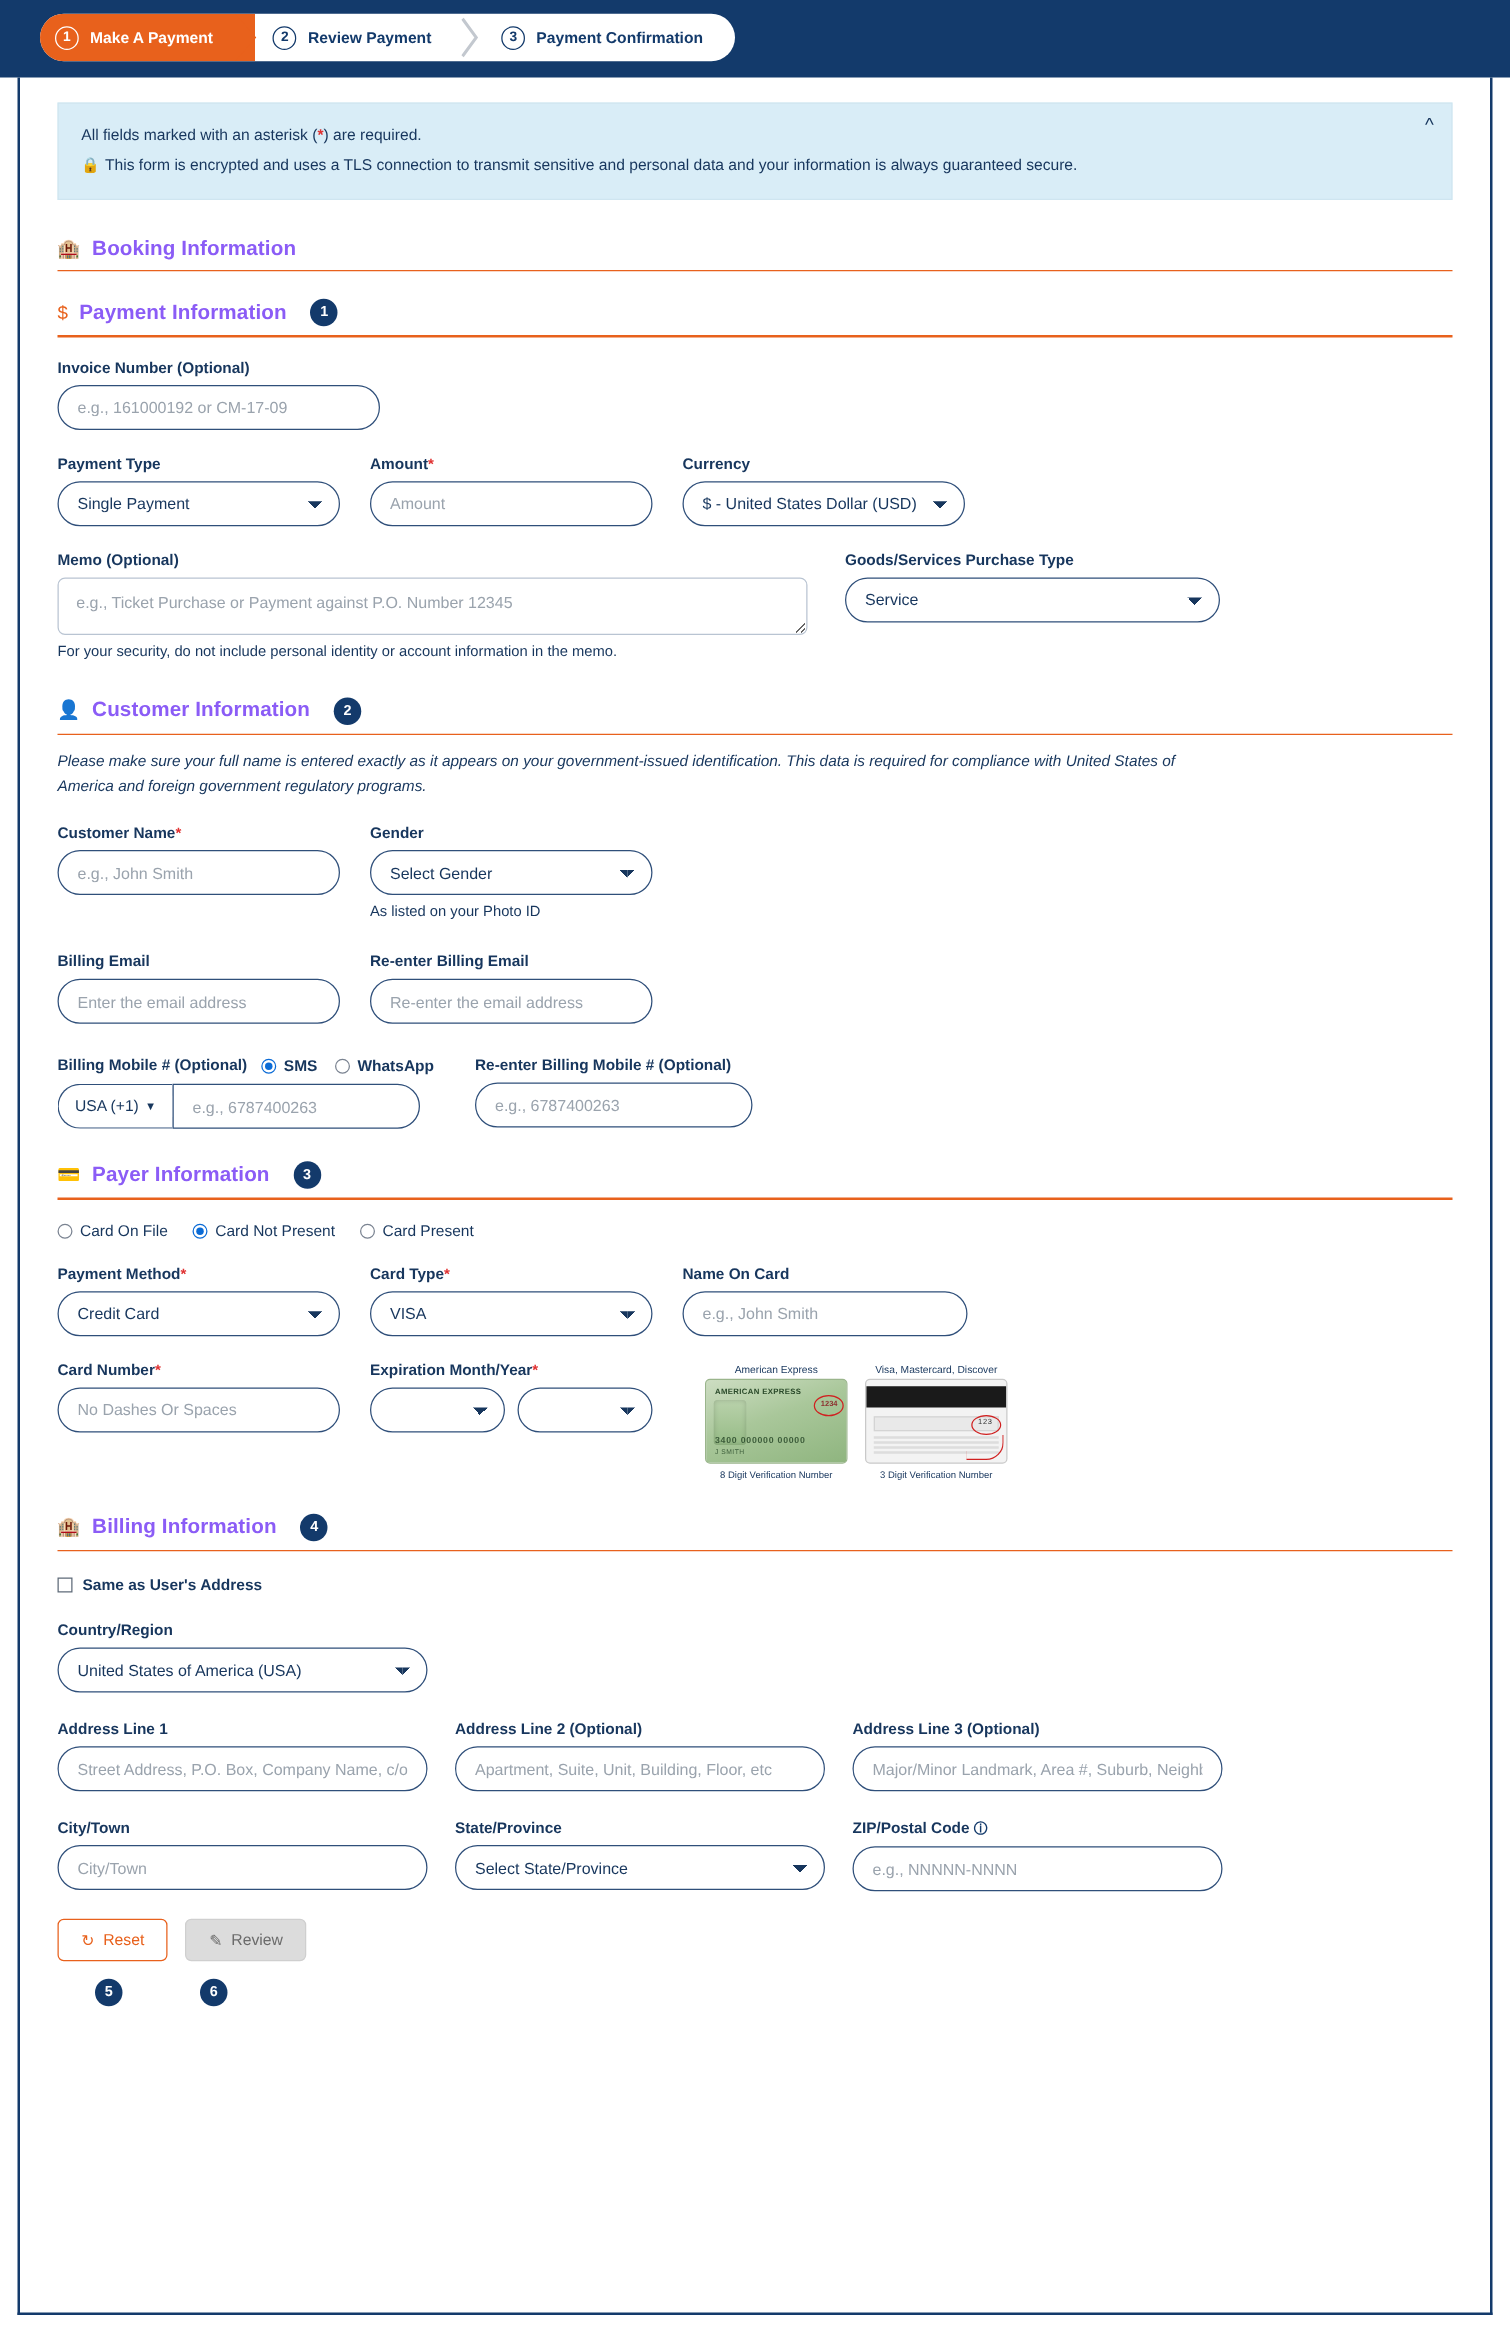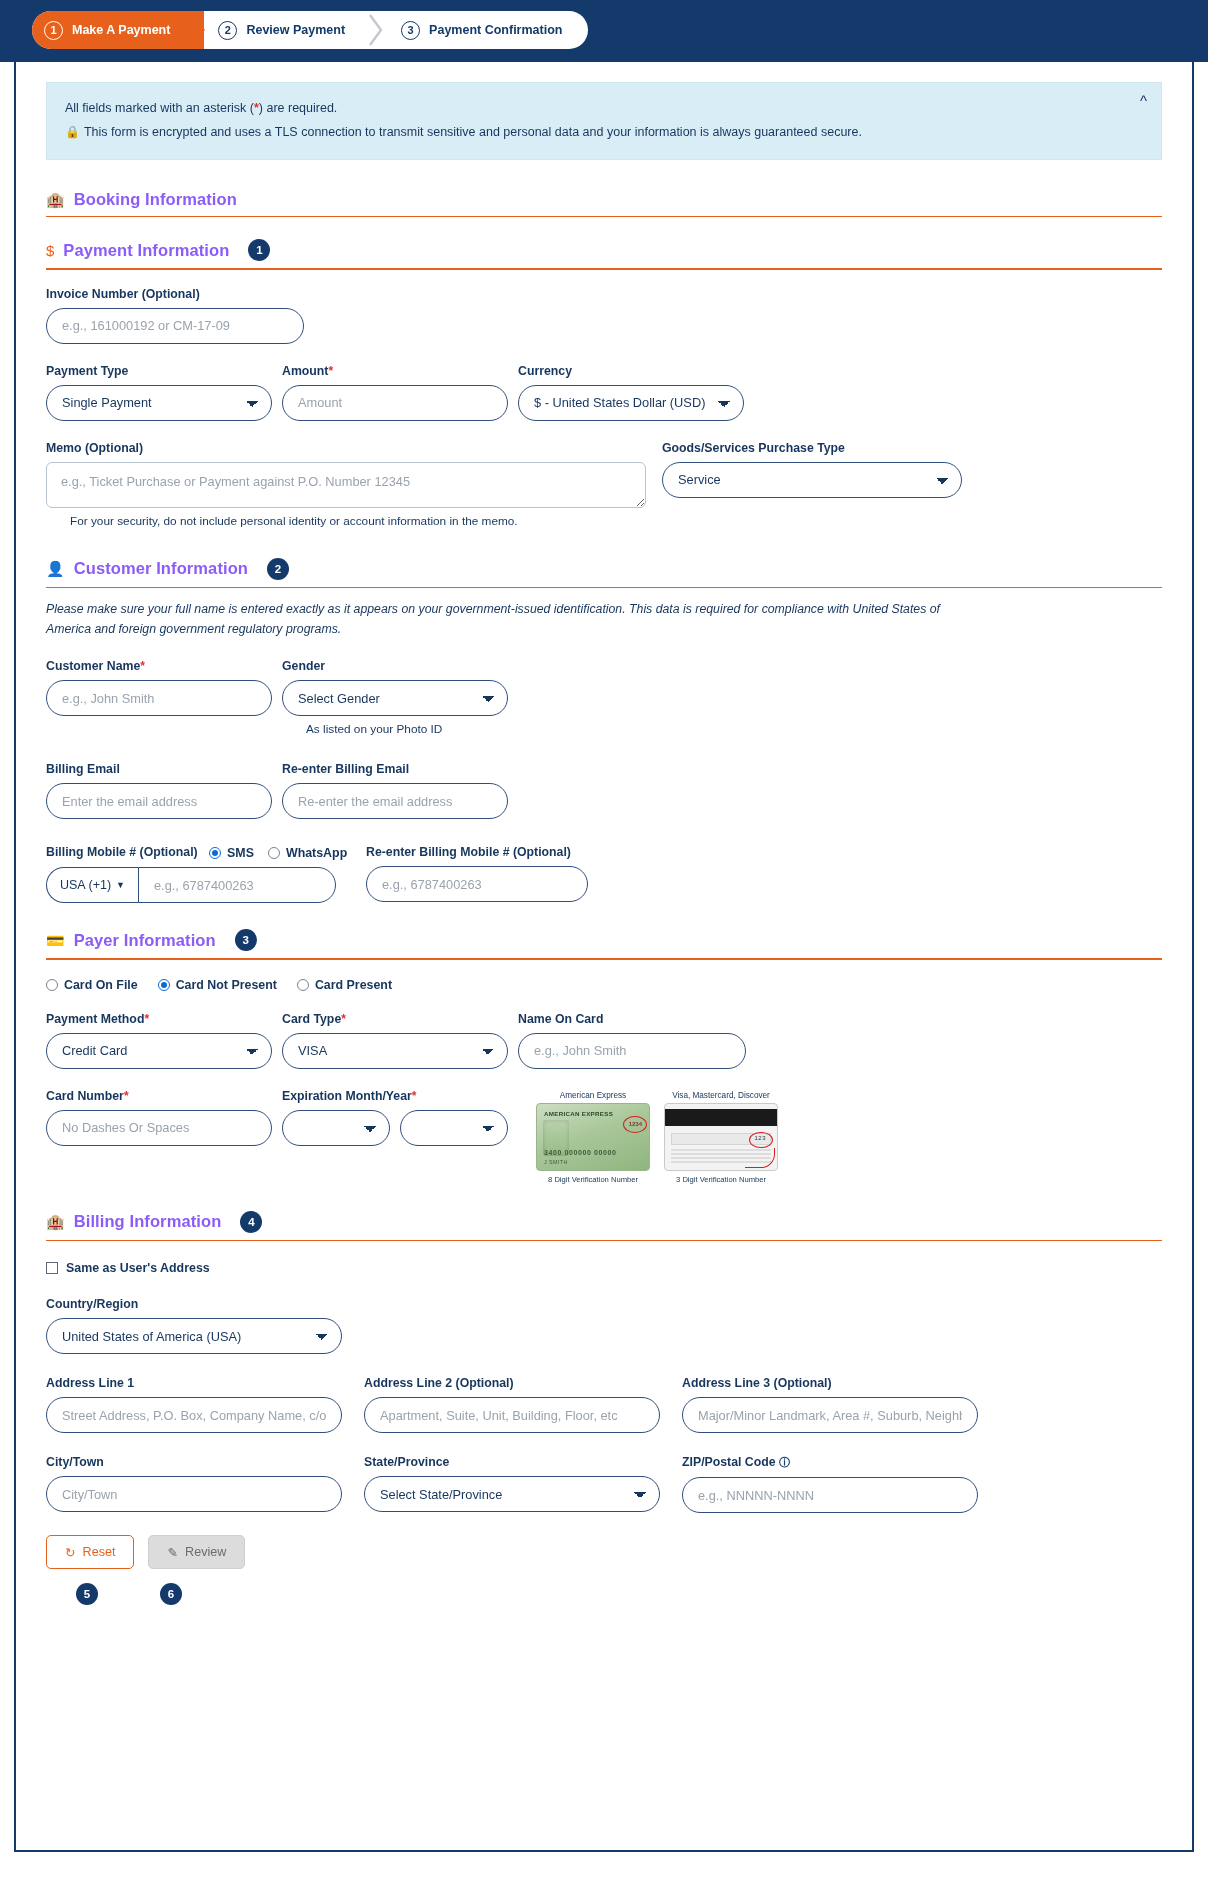--- a/index.html
+++ b/index.html
@@ -129,21 +129,21 @@
   }
   .section-rule { height: 1.5px; background: #e8611c; margin: 7px 0 0 0; }
   .section { margin-bottom: 22px; }
 
   
   .lbl {
     font-size: 12.3px; font-weight: bold; color: #17365d;
     display: block; margin-bottom: 7px; white-space: nowrap;
   }
   .lbl .star { color: #e03131; font-size: 12px; }
-  .hint { font-size: 11.8px; color: #17365d; margin-top: 6px; margin-left: 24px; }
+  .hint { font-size: 11.8px; color: #17365d; margin-top: 6px; }
   .hint-italic { font-size: 12.3px; color: #17365d; font-style: italic; line-height: 1.6; margin: 12px 0 20px 0; }
 
   input.f, select.f, textarea.f {
     width: 100%;
     height: 36px;
     border: 1.3px solid #2f4f7a;
     border-radius: 18px;
     padding: 0 15px;
     font-size: 12.8px;
     font-family: "Liberation Sans", sans-serif;
@@ -164,26 +164,26 @@
     -webkit-appearance: none; appearance: none;
     padding-right: 34px;
     background-image:
       linear-gradient(45deg, transparent 50%, #17365d 50%),
       linear-gradient(135deg, #17365d 50%, transparent 50%);
     background-position: calc(100% - 19px) 15px, calc(100% - 13px) 15px;
     background-size: 6px 6px, 6px 6px;
     background-repeat: no-repeat;
     cursor: pointer;
   }
-  .row { display: flex; gap: 10px; margin-bottom: 20px; }
+  .row { display: flex; gap: 24px; margin-bottom: 20px; }
   .fg { display: flex; flex-direction: column; }
 
   
   .radio-row { display: flex; align-items: center; gap: 20px; margin-bottom: 20px; }
-  .rad { display: inline-flex; align-items: center; gap: 6px; font-size: 12.4px; font-weight: bold; color: #17365d; cursor: pointer; }
+  .rad { display: inline-flex; align-items: center; gap: 6px; font-size: 12.4px; font-weight: normal; color: #17365d; cursor: pointer; }
   .rad .dot {
     width: 12px; height: 12px; border-radius: 50%;
     border: 1.4px solid #7a8391; background: #fff; flex: none; position: relative;
   }
   .rad.on .dot { border-color: #0b6bd6; }
   .rad.on .dot::after {
     content: ""; position: absolute; inset: 2px; border-radius: 50%; background: #0b6bd6;
   }
   .inline-rads { display: inline-flex; gap: 14px; margin-left: 8px; vertical-align: middle; }
   .inline-rads .rad { font-weight: bold; }

